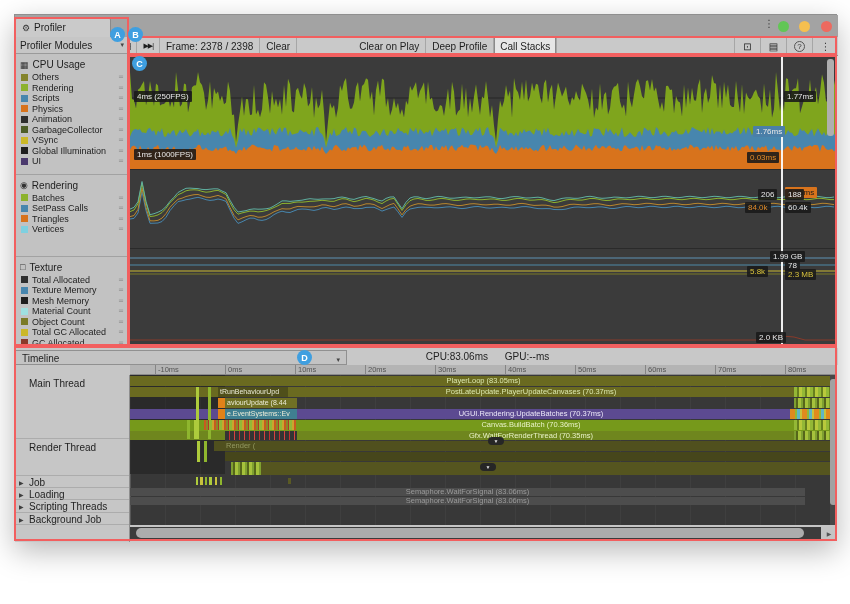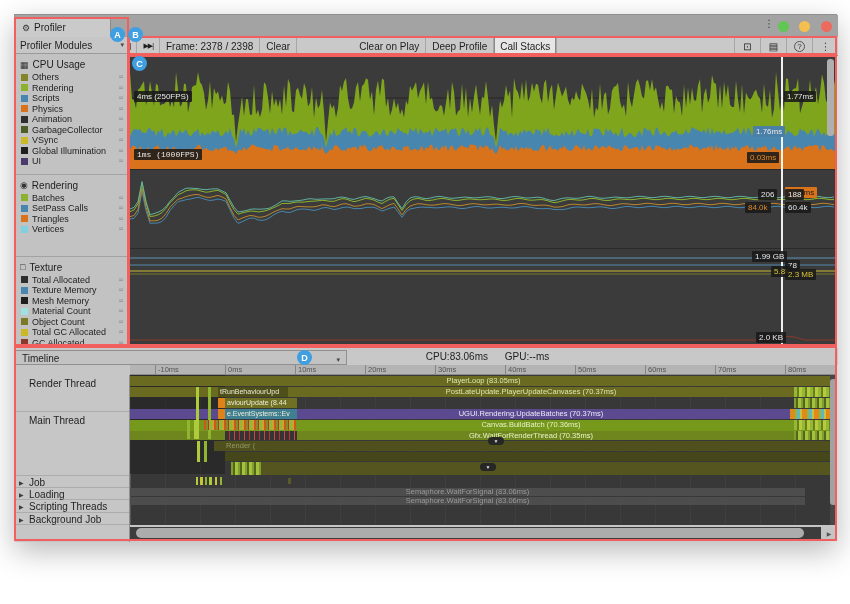--- a/index.html
+++ b/index.html
@@ -315,32 +315,32 @@
         <line x1="0" y1="9" x2="707" y2="9" stroke="#5E93B5" stroke-width="1"></line>
         <line x1="0" y1="16" x2="707" y2="16" stroke="#4E8AA8" stroke-width="1"></line>
         <line x1="0" y1="22" x2="707" y2="22" stroke="#C9B833" stroke-width="1"></line>
         <line x1="0" y1="25" x2="707" y2="25" stroke="#7A7A26" stroke-width="1"></line>
         <polyline points="0,91 630,91 640,88 652,87 664,88 675,91 707,91" fill="none" stroke="#8A3A2A" stroke-width="1"></polyline>
       </svg>
   </div>
   <div id="playhead"></div>
   <div id="chips">
       <div class="chip " style="left: 119px; top: 76px;">4ms (250FPS)</div>
-      <div class="chip " style="left: 119px; top: 134px; font-family: Liberation Mono, monospace;">1ms (1000FPS)</div>
+      <div class="chip " style="left: 119px; top: 134px;">1ms (1000FPS)</div>
       <div class="chip " style="left: 769px; top: 76px;">1.77ms</div>
       <div class="chip blue" style="left: 738px; top: 111px;">1.76ms</div>
       <div class="chip t-orange" style="left: 732px; top: 137px;">0.03ms</div>
       <div class="chip orange" style="left: 770px; top: 136px;">0.95ms</div>
       <div class="chip " style="left: 743px; top: 174px;">206</div>
       <div class="chip " style="left: 770px; top: 174px;">188</div>
       <div class="chip t-orange" style="left: 730px; top: 187px;">84.0k</div>
       <div class="chip " style="left: 770px; top: 187px;">60.4k</div>
-      <div class="chip " style="left: 737px; top: 236px;">1.99 GB</div>
+      <div class="chip " style="left: 755px; top: 236px;">1.99 GB</div>
       <div class="chip " style="left: 770px; top: 245px;">78</div>
-      <div class="chip t-yellow" style="left: 756px; top: 251px;">5.8k</div>
+      <div class="chip t-yellow" style="left: 732px; top: 251px;">5.8k</div>
       <div class="chip t-yellow" style="left: 770px; top: 254px;">2.3 MB</div>
       <div class="chip " style="left: 741px; top: 317px;">2.0 KB</div>
     </div>
   <div id="chartVScroll"></div>
 
   <div id="tlHeader"></div>
   <div id="tlSelector">
     <span>Timeline</span>
     <span class="ddarrow">▾</span>
   </div>
@@ -354,25 +354,25 @@
       <span class="tick" style="left: 165px; text-align: center;">10ms</span>
       <span class="tick" style="left: 235px;">20ms</span>
       <span class="tick" style="left: 305px;">30ms</span>
       <span class="tick" style="left: 375px;">40ms</span>
       <span class="tick" style="left: 445px;">50ms</span>
       <span class="tick" style="left: 515px;">60ms</span>
       <span class="tick" style="left: 585px;">70ms</span>
       <span class="tick" style="left: 655px;">80ms</span>
     </div>
   <div id="tlLabels">
+      <div class="thr" style="height: 64px;">
+        <span class="thr-label">Main Thread</span>
+      </div>
       <div class="thr" style="height: 37px;">
         <span class="thr-label">Render Thread</span>
-      </div>
-      <div class="thr" style="height: 64px;">
-        <span class="thr-label">Main Thread</span>
       </div>
       <div class="thr coll" style="height: 12px;">
         <span class="arrow">▶</span>
         <span class="thr-label">Job</span>
       </div>
       <div class="thr coll" style="height: 12px;">
         <span class="arrow">▶</span>
         <span class="thr-label">Loading</span>
       </div>
       <div class="thr coll" style="height: 13px;">

